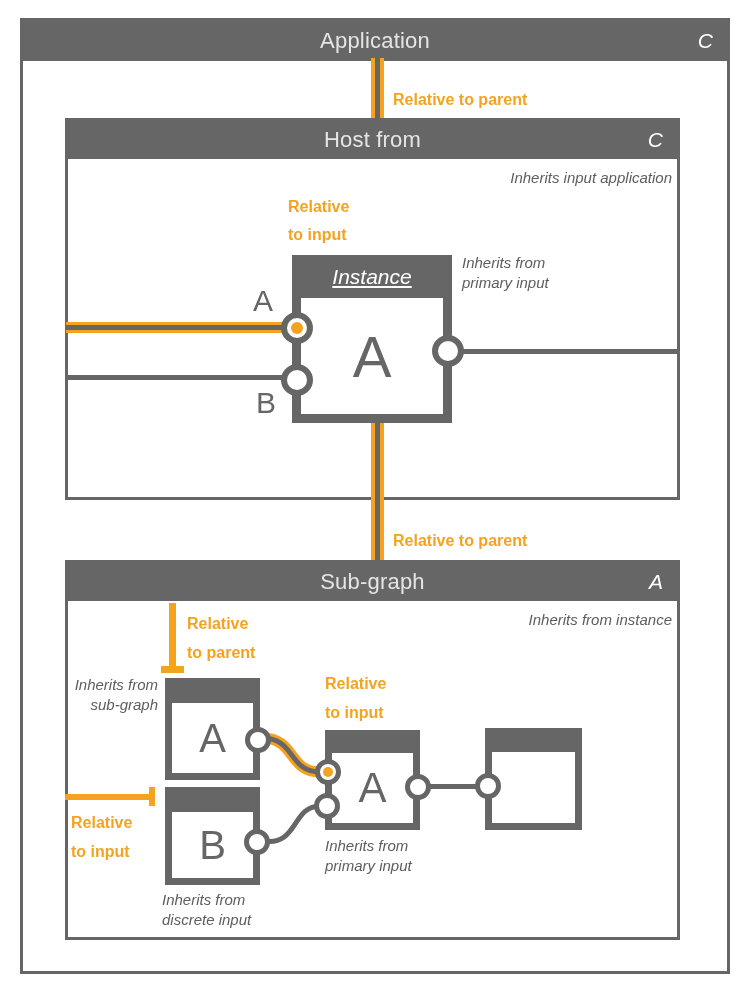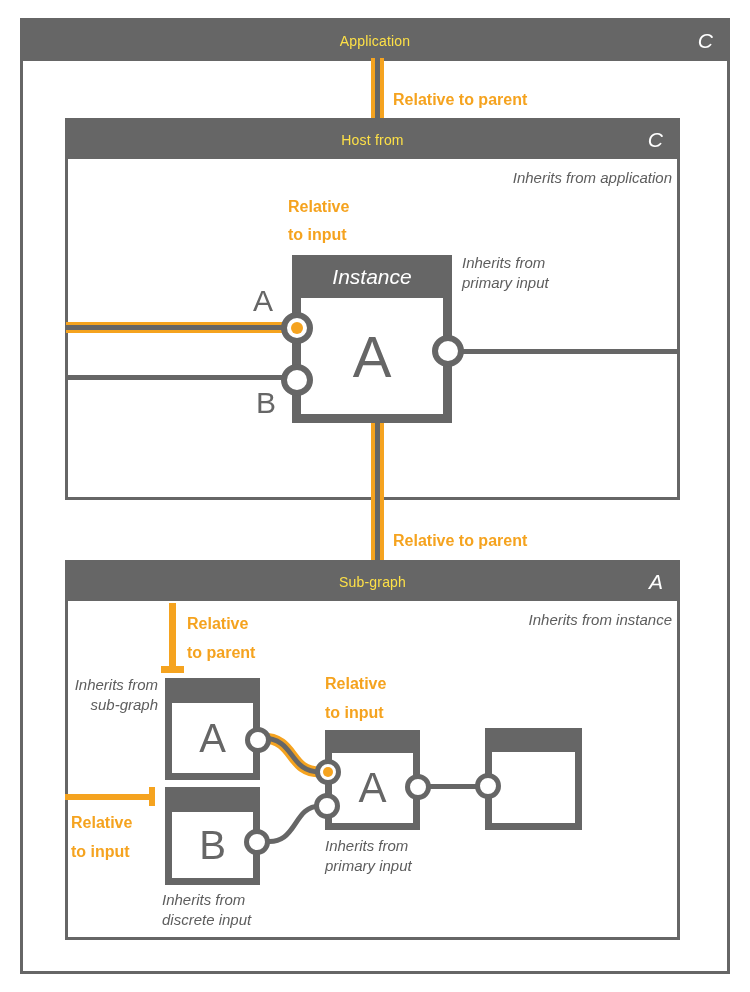--- a/index.html
+++ b/index.html
@@ -12,21 +12,21 @@
   
   .panel {
     position:absolute; box-sizing:border-box;
     border:3px solid #666666; background:#ffffff;
   }
   .panel-header {
     position:relative; width:100%; background:#666666;
     display:flex; align-items:center; justify-content:center;
   }
   .panel-title {
-    color:#fde047; font-size:14px; letter-spacing:0.2px;
+    color:#e5e5e5; font-size:22px; letter-spacing:0.2px;
   }
   .panel-context {
     position:absolute; right:14px; top:50%; transform:translateY(-50%);
     color:#ffffff; font-size:21px; font-style:italic;
   }
 
   
   .striped-v {
     position:absolute; width:5px; background:#666666;
     border-left:4px solid #F5A31F; border-right:4px solid #F5A31F;
@@ -91,34 +91,34 @@
 
   <div class="panel" style="left:65px; top:118px; width:615px; height:382px;">
     <div class="panel-header" style="height:38px;">
       <span class="panel-title">Host from</span>
       <span class="panel-context">C</span>
     </div>
   </div>
 
   <div class="striped-v" style="left:371px; top:420px; height:142px;"></div>
 
-  <div class="note note-r" style="right:78px; top:168px;">Inherits from application</div>
+  <div class="note note-r" style="right:78px; top:168px;">Inherits input application</div>
   <div class="orange-label" style="left:288px; top:193px;">Relative
 to input</div>
   <div class="port-letter" style="left:253px; top:284px;">A</div>
   <div class="port-letter" style="left:256px; top:386px;">B</div>
   <div class="note" style="left:462px; top:253px;">Inherits from
 primary input</div>
 
   <div class="striped-h" style="left:66px; top:322px; width:218px;"></div>
   <div class="gray-line-h" style="left:66px; top:375px; width:220px;"></div>
   <div class="gray-line-h" style="left:460px; top:349px; width:218px;"></div>
 
   <div class="node" style="left:292px; top:255px; width:160px; height:168px;">
-    <div class="node-header" style="height:43px;">
+    <div class="node-header" style="height:43px;text-decoration:underline;">
       <span>Instance</span>
     </div>
     <div class="node-body" style="left:9px; right:9px; top:43px; bottom:9px; font-size:58px;">
       <span>A</span>
     </div>
   </div>
 
   <div class="port" style="left:281px; top:312px;">
     <div class="port-dot"></div>
   </div>

